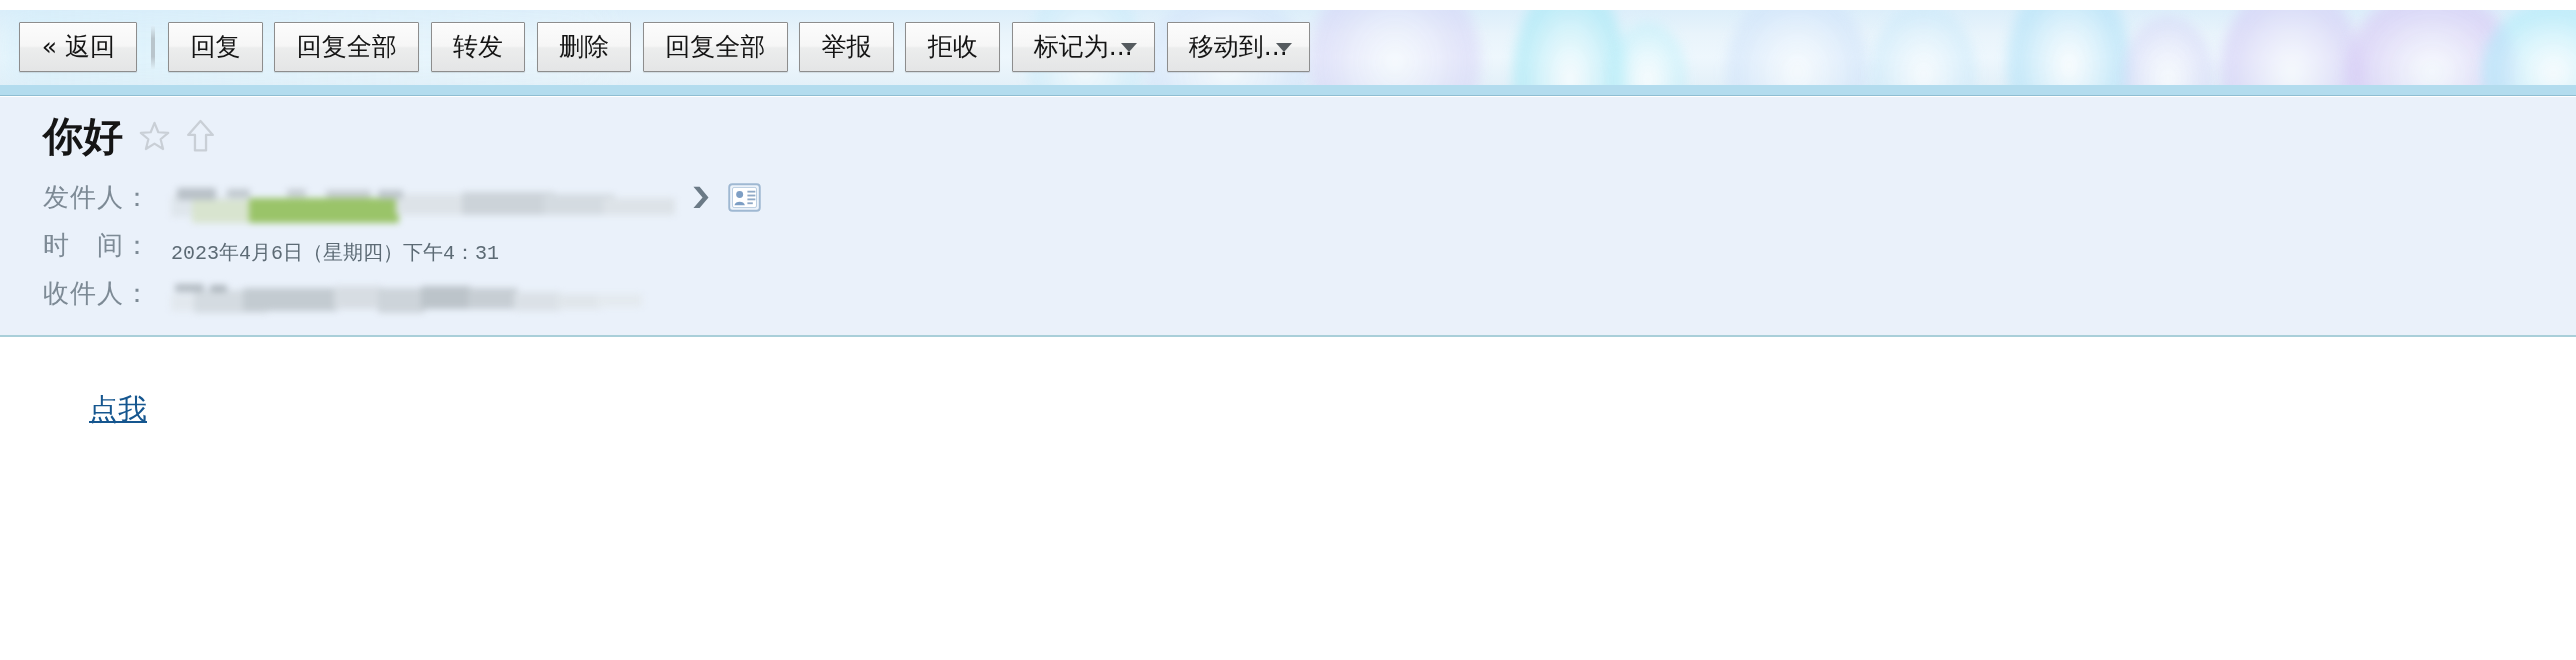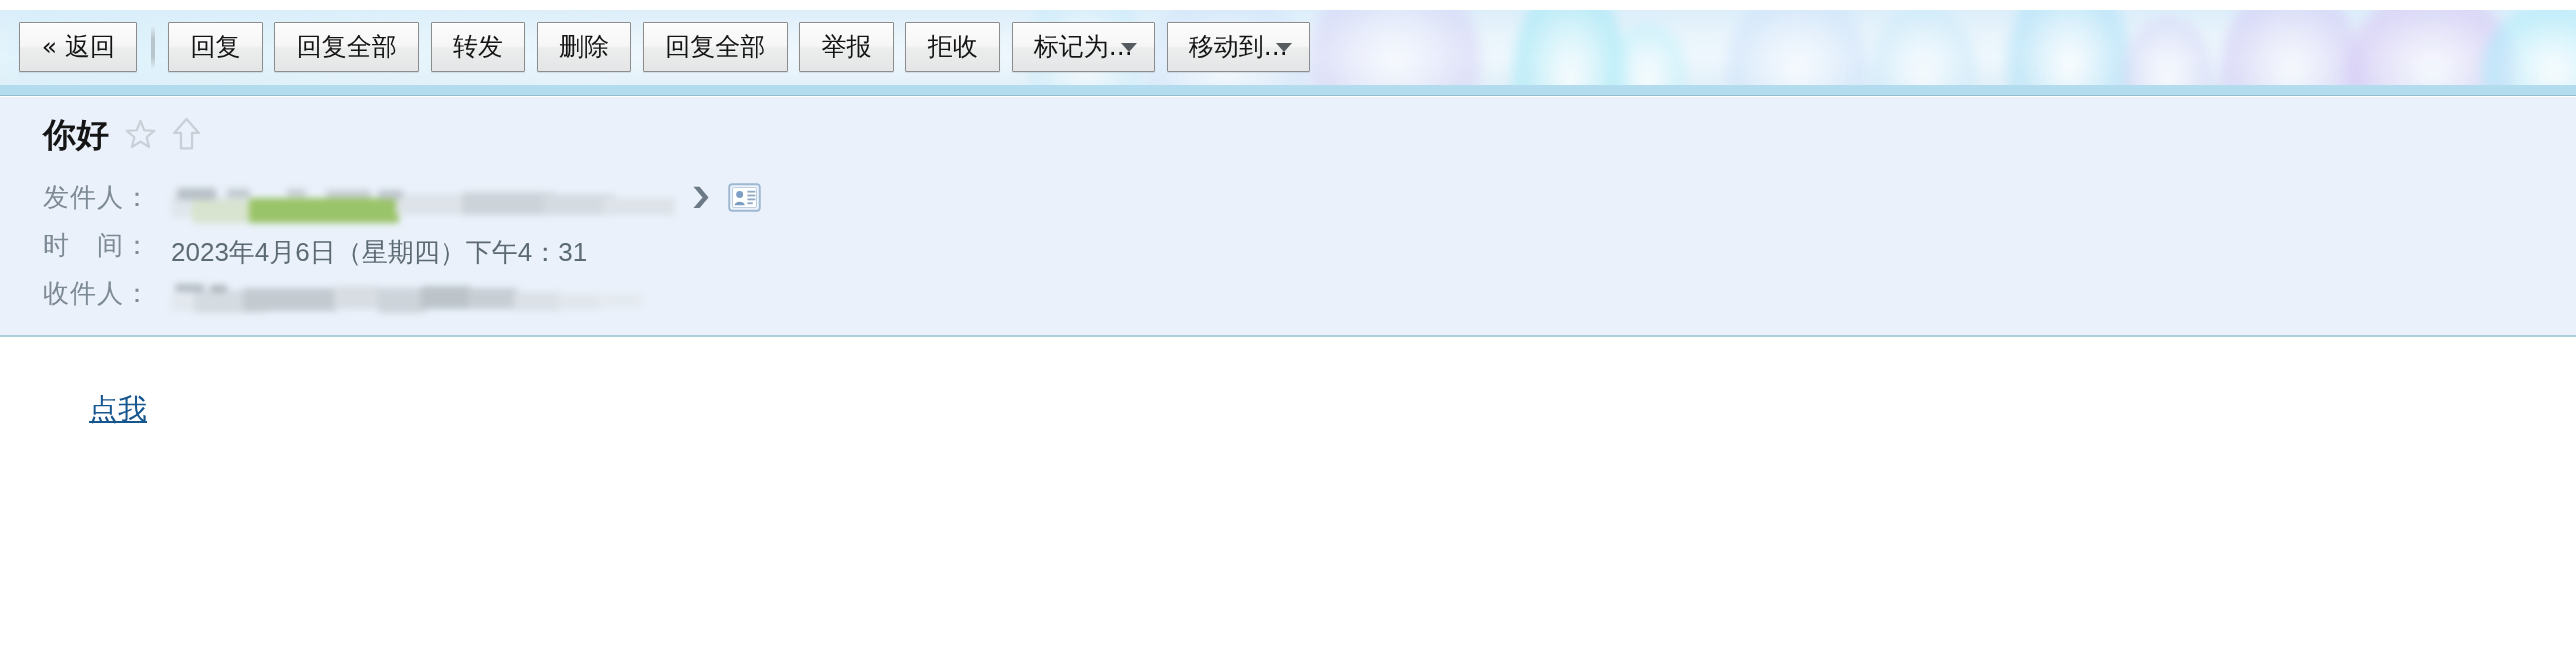--- a/index.html
+++ b/index.html
@@ -135,21 +135,21 @@
   }
 
   .subject-row {
     position: absolute;
     left: 43px; top: 19.4px;
     display: flex;
     align-items: center;
     gap: 13.6px;
   }
   .subject {
-    font-size: 33px;
+    font-size: 40px;
     font-weight: bold;
     color: #151515;
     font-family: "DejaVu Sans", "Liberation Sans", sans-serif;
     line-height: 1;
     text-align: right;
   }
   .ico-star, .ico-up { display: block; }
 
   .meta {
     position: absolute;
@@ -162,23 +162,23 @@
   }
   .meta-label {
     width: 128px;
     font-size: 26px;
     color: #7d8a95;
     font-family: "DejaVu Sans", "Liberation Sans", sans-serif;
     letter-spacing: 1px;
     white-space: nowrap;
   }
   .meta-value {
-    font-size: 26px;
+    font-size: 20px;
     color: #5c6a74;
-    font-family: Liberation Sans, sans-serif;
+    font-family: Liberation Mono, monospace;
     white-space: nowrap;
     margin-top: 15px;
   }
 
   
   .redact {
     position: relative;
     height: 33px;
     filter: blur(3.1px);
     display: block;

